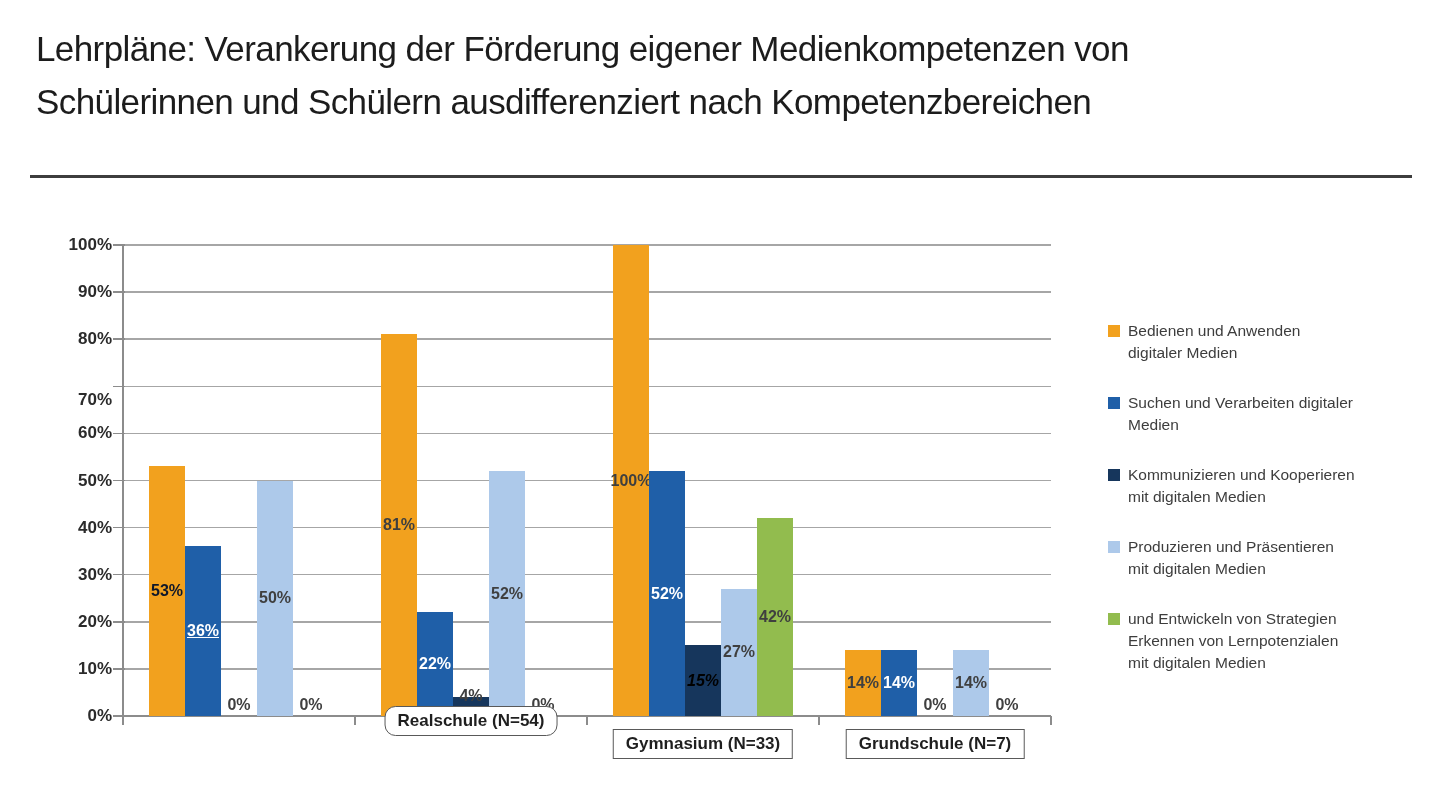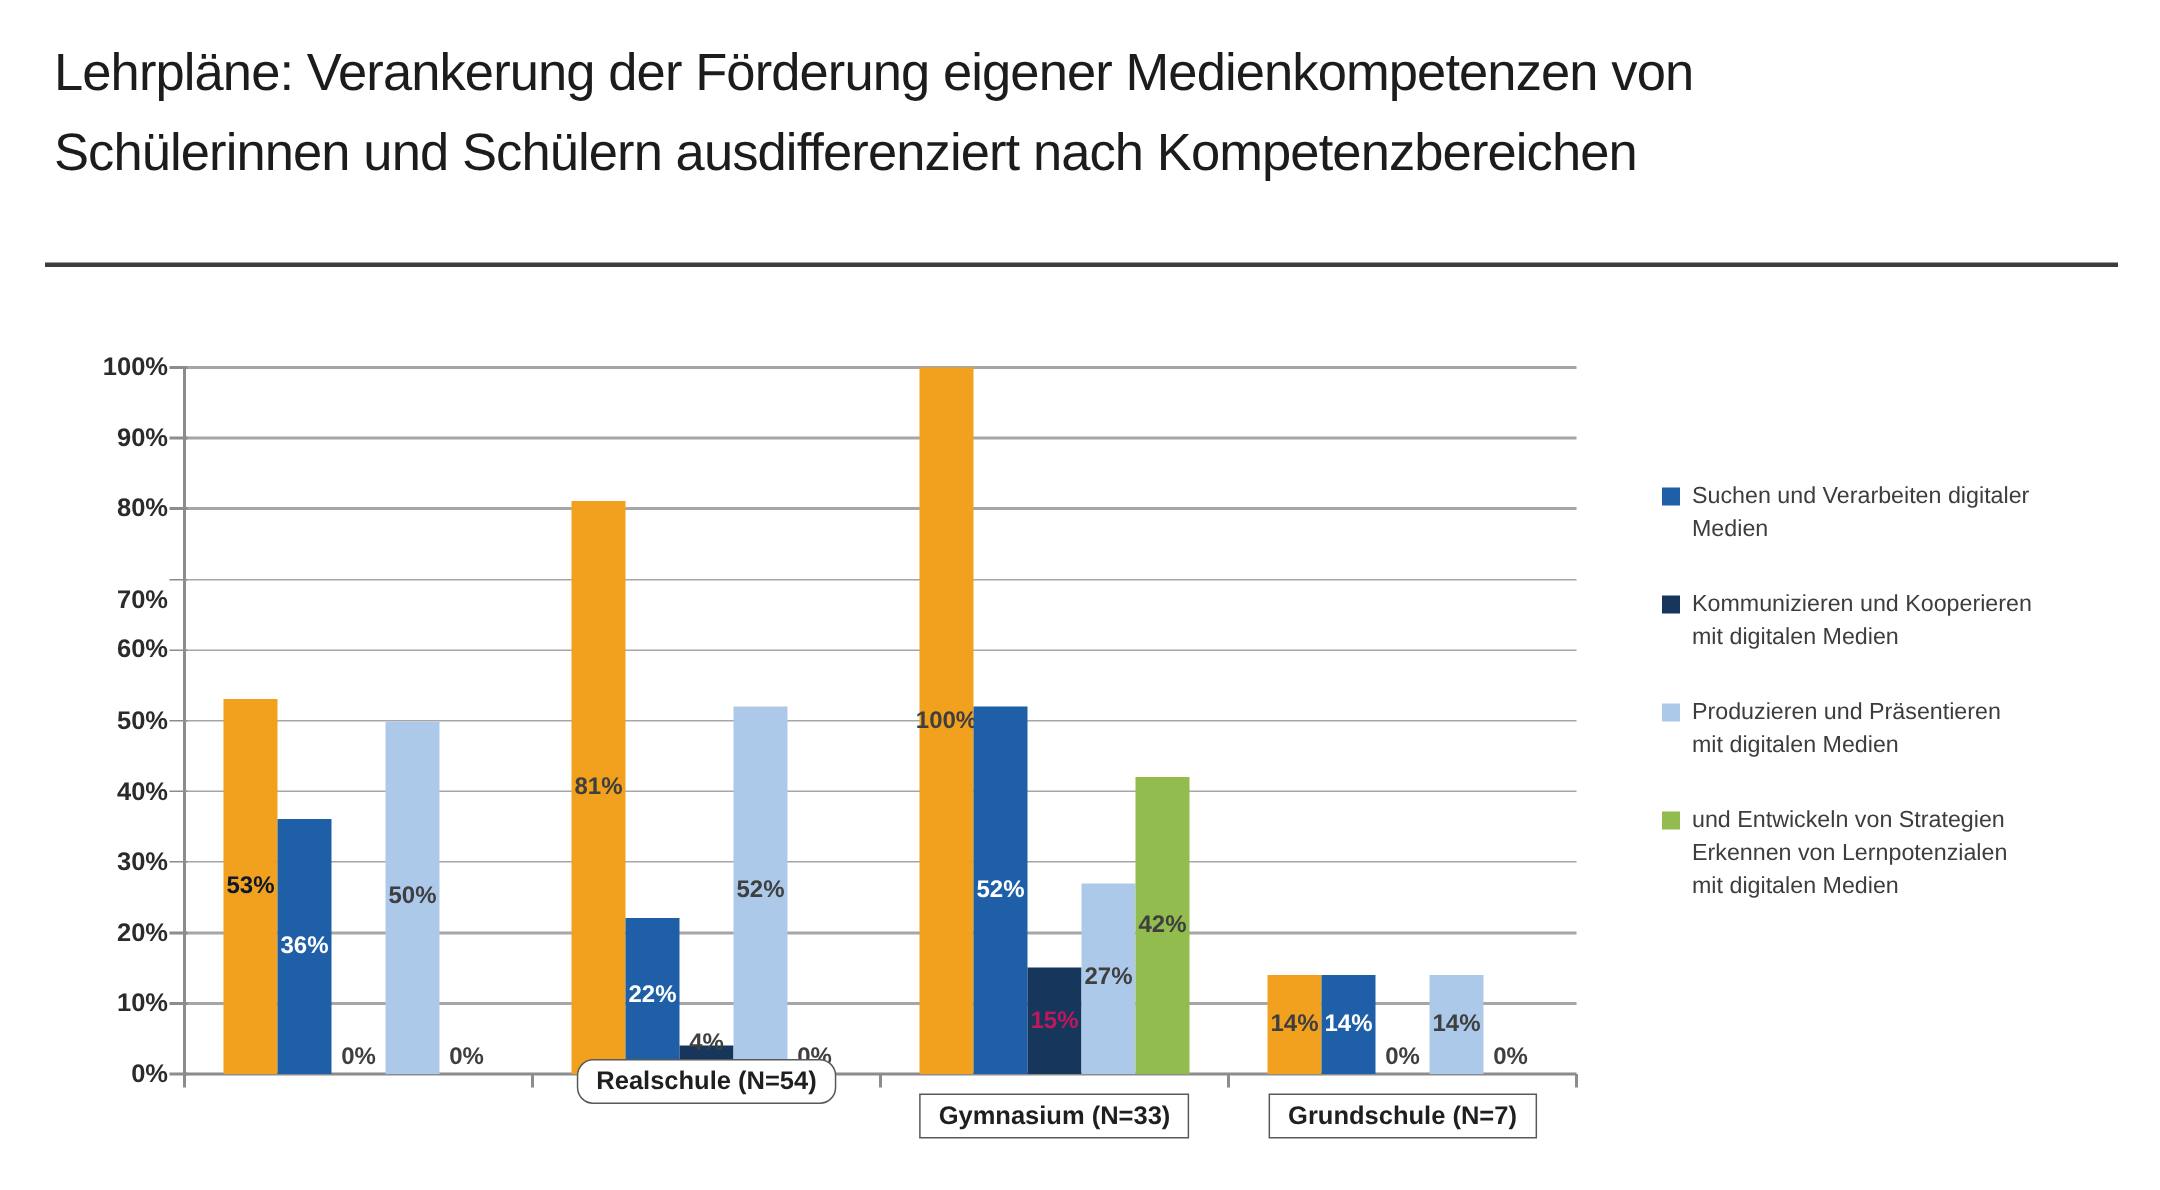--- a/index.html
+++ b/index.html
@@ -86,58 +86,65 @@
     <div class="ylabel" style="left: 50px; top: 706px;">0%</div>
     <div class="axis-line" style="left: 122px; top: 245px; width: 2px; height: 471px;"></div>
     <div class="xtick" style="left: 122.25px; top: 716px;"></div>
     <div class="xtick" style="left: 354.25px; top: 716px;"></div>
     <div class="xtick" style="left: 586.25px; top: 716px;"></div>
     <div class="xtick" style="left: 818.25px; top: 716px;"></div>
     <div class="xtick" style="left: 1050.25px; top: 716px;"></div>
     <div class="bar" style="left: 149px; top: 466.37px; width: 36px; height: 249.63px; background: rgb(242, 161, 30);"></div>
     <div class="vlabel" style="left: 137px; top: 581.185px; width: 60px; color: #0f172a;">53%</div>
     <div class="bar" style="left: 185px; top: 546.44px; width: 36px; height: 169.56px; background: rgb(31, 95, 168);"></div>
-    <div class="vlabel" style="left: 173px; top: 621.22px; width: 60px; color: rgb(255, 255, 255);">36%</div>
+    <div class="vlabel" style="left: 173px; top: 621.22px; width: 60px; color: rgb(255, 255, 255); text-decoration: underline;">36%</div>
     <div class="vlabel" style="left: 209px; top: 695px; width: 60px; color: rgb(63, 63, 63);">0%</div>
     <div class="bar" style="left: 257px; top: 480.5px; width: 36px; height: 235.5px; background: rgb(173, 201, 234);"></div>
     <div class="vlabel" style="left: 245px; top: 588.25px; width: 60px; color: rgb(63, 63, 63);">50%</div>
     <div class="vlabel" style="left: 281px; top: 695px; width: 60px; color: rgb(63, 63, 63);">0%</div>
     <div class="bar" style="left: 381px; top: 334.49px; width: 36px; height: 381.51px; background: rgb(242, 161, 30);"></div>
     <div class="vlabel" style="left: 369px; top: 515.245px; width: 60px; color: rgb(63, 63, 63);">81%</div>
     <div class="bar" style="left: 417px; top: 612.38px; width: 36px; height: 103.62px; background: rgb(31, 95, 168);"></div>
     <div class="vlabel" style="left: 405px; top: 654.19px; width: 60px; color: rgb(255, 255, 255);">22%</div>
     <div class="bar" style="left: 453px; top: 697.16px; width: 36px; height: 18.84px; background: rgb(22, 54, 92);"></div>
     <div class="vlabel" style="left: 441px; top: 686.16px; width: 60px; color: rgb(63, 63, 63);">4%</div>
     <div class="bar" style="left: 489px; top: 471.08px; width: 36px; height: 244.92px; background: rgb(173, 201, 234);"></div>
     <div class="vlabel" style="left: 477px; top: 583.54px; width: 60px; color: rgb(63, 63, 63);">52%</div>
     <div class="vlabel" style="left: 513px; top: 695px; width: 60px; color: rgb(63, 63, 63);">0%</div>
     <div class="catbox" style="left: 471px; top: 706px; border-radius: 11px;">Realschule (N=54)</div>
     <div class="bar" style="left: 613px; top: 245px; width: 36px; height: 471px; background: rgb(242, 161, 30);"></div>
     <div class="vlabel" style="left: 601px; top: 470.5px; width: 60px; color: rgb(63, 63, 63);">100%</div>
     <div class="bar" style="left: 649px; top: 471.08px; width: 36px; height: 244.92px; background: rgb(31, 95, 168);"></div>
     <div class="vlabel" style="left: 637px; top: 583.54px; width: 60px; color: rgb(255, 255, 255);">52%</div>
     <div class="bar" style="left: 685px; top: 645.35px; width: 36px; height: 70.65px; background: rgb(22, 54, 92);"></div>
-    <div class="vlabel" style="left: 673px; top: 670.675px; width: 60px; color: #be185d;">15%</div>
+    <div class="vlabel" style="left: 673px; top: 670.675px; width: 60px; color: #000000; font-style: italic;">15%</div>
     <div class="bar" style="left: 721px; top: 588.83px; width: 36px; height: 127.17px; background: rgb(173, 201, 234);"></div>
     <div class="vlabel" style="left: 709px; top: 642.415px; width: 60px; color: rgb(63, 63, 63);">27%</div>
     <div class="bar" style="left: 757px; top: 518.18px; width: 36px; height: 197.82px; background: rgb(146, 188, 78);"></div>
     <div class="vlabel" style="left: 745px; top: 607.09px; width: 60px; color: rgb(63, 63, 63);">42%</div>
     <div class="catbox" style="left: 703px; top: 729px;">Gymnasium (N=33)</div>
     <div class="bar" style="left: 845px; top: 650.06px; width: 36px; height: 65.94px; background: rgb(242, 161, 30);"></div>
     <div class="vlabel" style="left: 833px; top: 673.03px; width: 60px; color: rgb(63, 63, 63);">14%</div>
     <div class="bar" style="left: 881px; top: 650.06px; width: 36px; height: 65.94px; background: rgb(31, 95, 168);"></div>
     <div class="vlabel" style="left: 869px; top: 673.03px; width: 60px; color: rgb(255, 255, 255);">14%</div>
     <div class="vlabel" style="left: 905px; top: 695px; width: 60px; color: rgb(63, 63, 63);">0%</div>
     <div class="bar" style="left: 953px; top: 650.06px; width: 36px; height: 65.94px; background: rgb(173, 201, 234);"></div>
     <div class="vlabel" style="left: 941px; top: 673.03px; width: 60px; color: rgb(63, 63, 63);">14%</div>
     <div class="vlabel" style="left: 977px; top: 695px; width: 60px; color: rgb(63, 63, 63);">0%</div>
     <div class="catbox" style="left: 935px; top: 729px;">Grundschule (N=7)</div>
   </div>
 
 <div class="legend">
+  <div class="legend-item">
+    <span class="swatch" style="background: rgb(242, 161, 30);"></span>
+    <div class="legend-text">
+      <div>Bedienen und Anwenden</div>
+      <div>digitaler Medien</div>
+    </div>
+  </div>
   <div class="legend-item">
     <span class="swatch" style="background: rgb(31, 95, 168);"></span>
     <div class="legend-text">
       <div>Suchen und Verarbeiten digitaler</div>
       <div>Medien</div>
     </div>
   </div>
   <div class="legend-item">
     <span class="swatch" style="background: rgb(22, 54, 92);"></span>
     <div class="legend-text">

